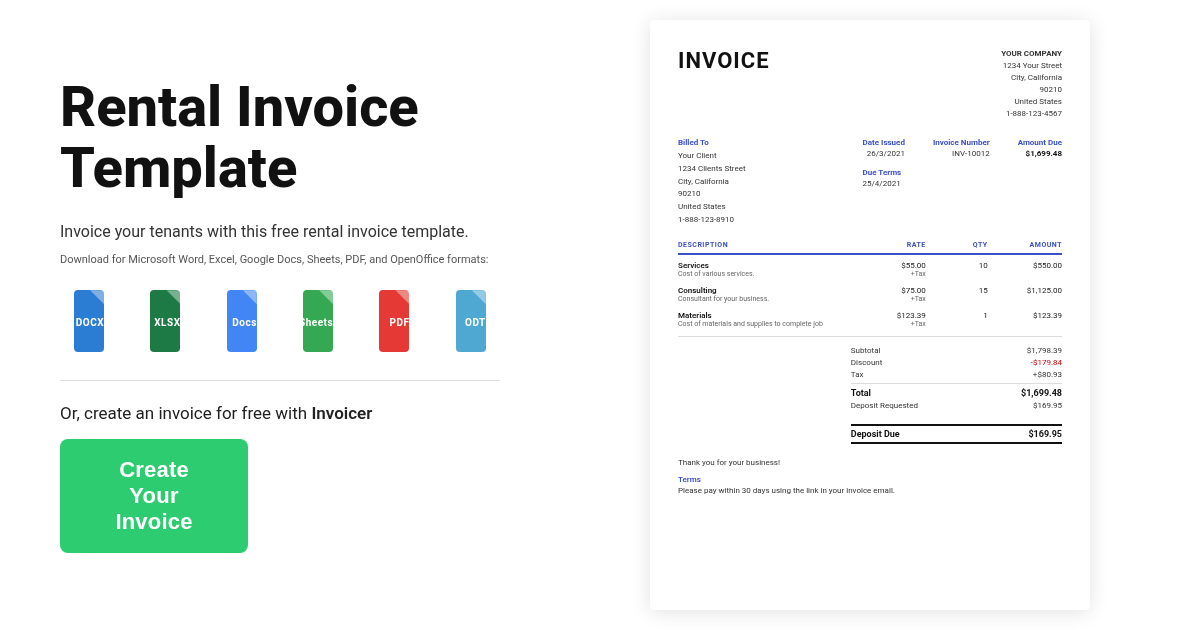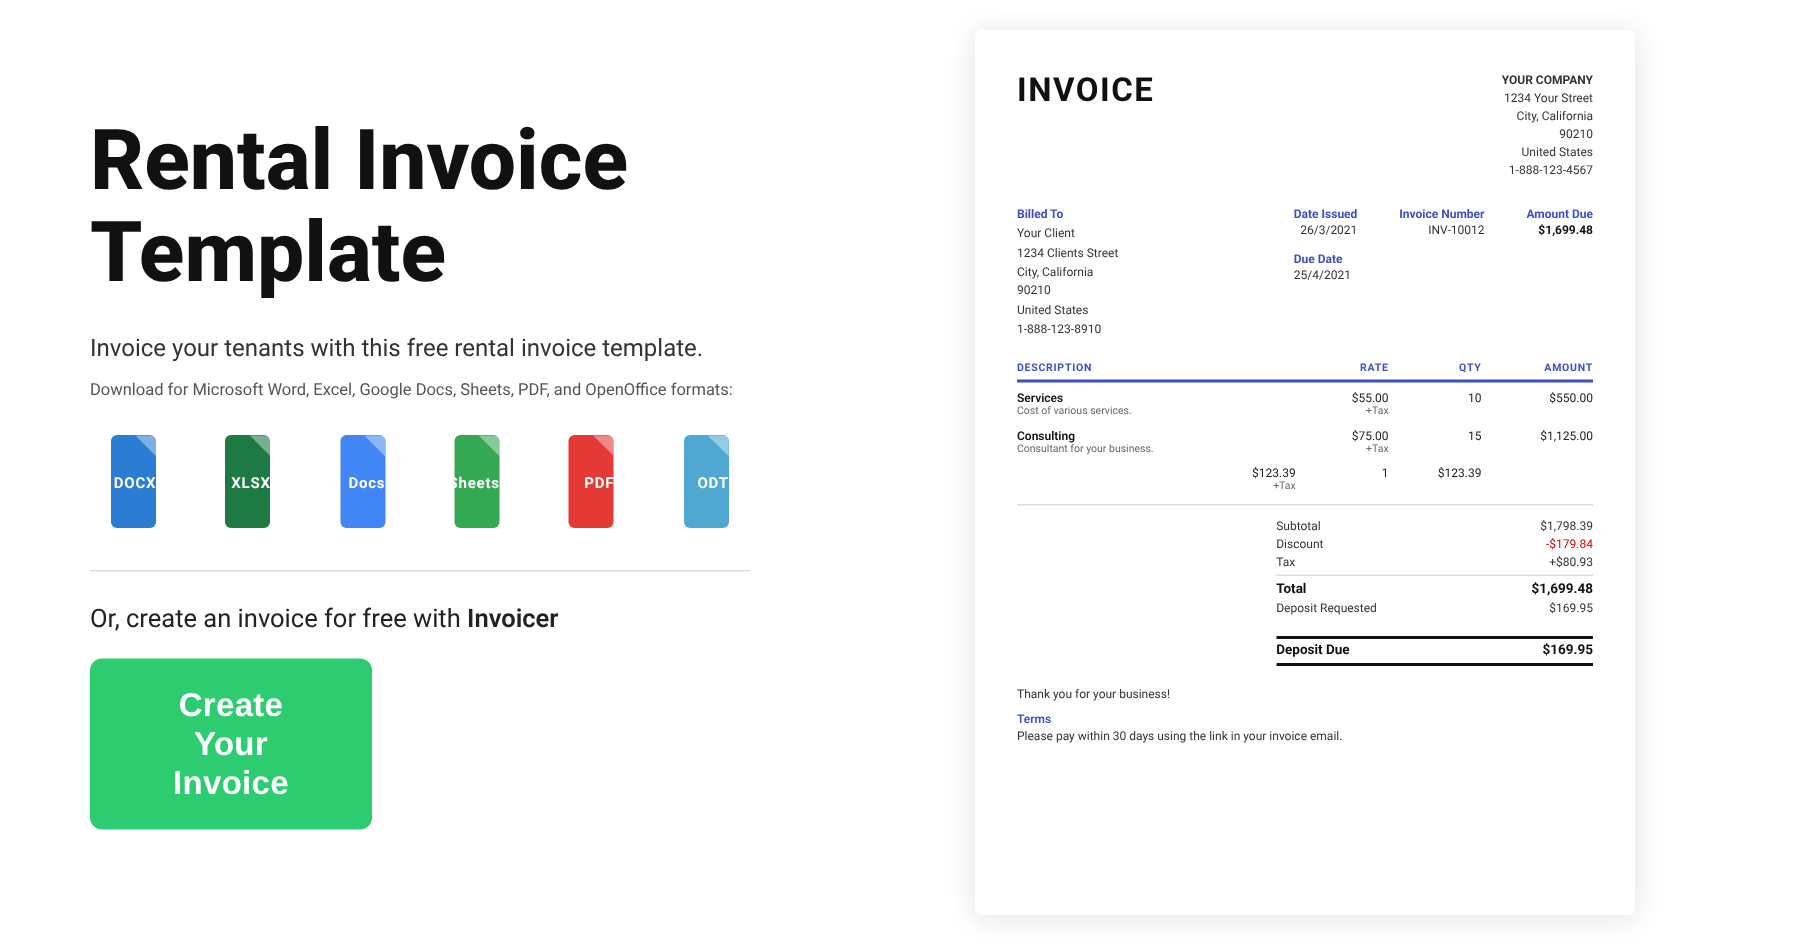--- a/index.html
+++ b/index.html
@@ -362,21 +362,21 @@
           <div>
             <div style="color:#3B4FC8; font-weight:700; font-size:8px; margin-bottom:2px;">Invoice Number</div>
             <div style="font-size:8px; color:#333;">INV-10012</div>
           </div>
           <div>
             <div style="color:#3B4FC8; font-weight:700; font-size:8px; margin-bottom:2px;">Amount Due</div>
             <div style="font-size:8px; font-weight:700; color:#111;">$1,699.48</div>
           </div>
         </div>
         <div style="text-align:left;">
-          <div style="color:#3B4FC8; font-weight:700; font-size:8px; margin-bottom:2px;">Due Date</div>
+          <div style="color:#3B4FC8; font-weight:700; font-size:8px; margin-bottom:2px;">Due Terms</div>
           <div style="font-size:8px; color:#333;">25/4/2021</div>
         </div>
       </div>
     </div>
 
     <div class="table-header">
       <div class="th">DESCRIPTION</div>
       <div class="th right">RATE</div>
       <div class="th right">QTY</div>
       <div class="th right">AMOUNT</div>
@@ -402,20 +402,24 @@
       </div>
       <div class="td right">
         <div>$75.00</div>
         <div style="color:#666; font-size:7px;">+Tax</div>
       </div>
       <div class="td right">15</div>
       <div class="td right">$1,125.00</div>
     </div>
 
     <div class="table-row-item">
+      <div class="td td-desc">
+        <div class="item-name">Materials</div>
+        <div class="item-sub">Cost of materials and supplies to complete job</div>
+      </div>
       <div class="td right">
         <div>$123.39</div>
         <div style="color:#666; font-size:7px;">+Tax</div>
       </div>
       <div class="td right">1</div>
       <div class="td right">$123.39</div>
     </div>
 
     <hr class="table-divider">
 

